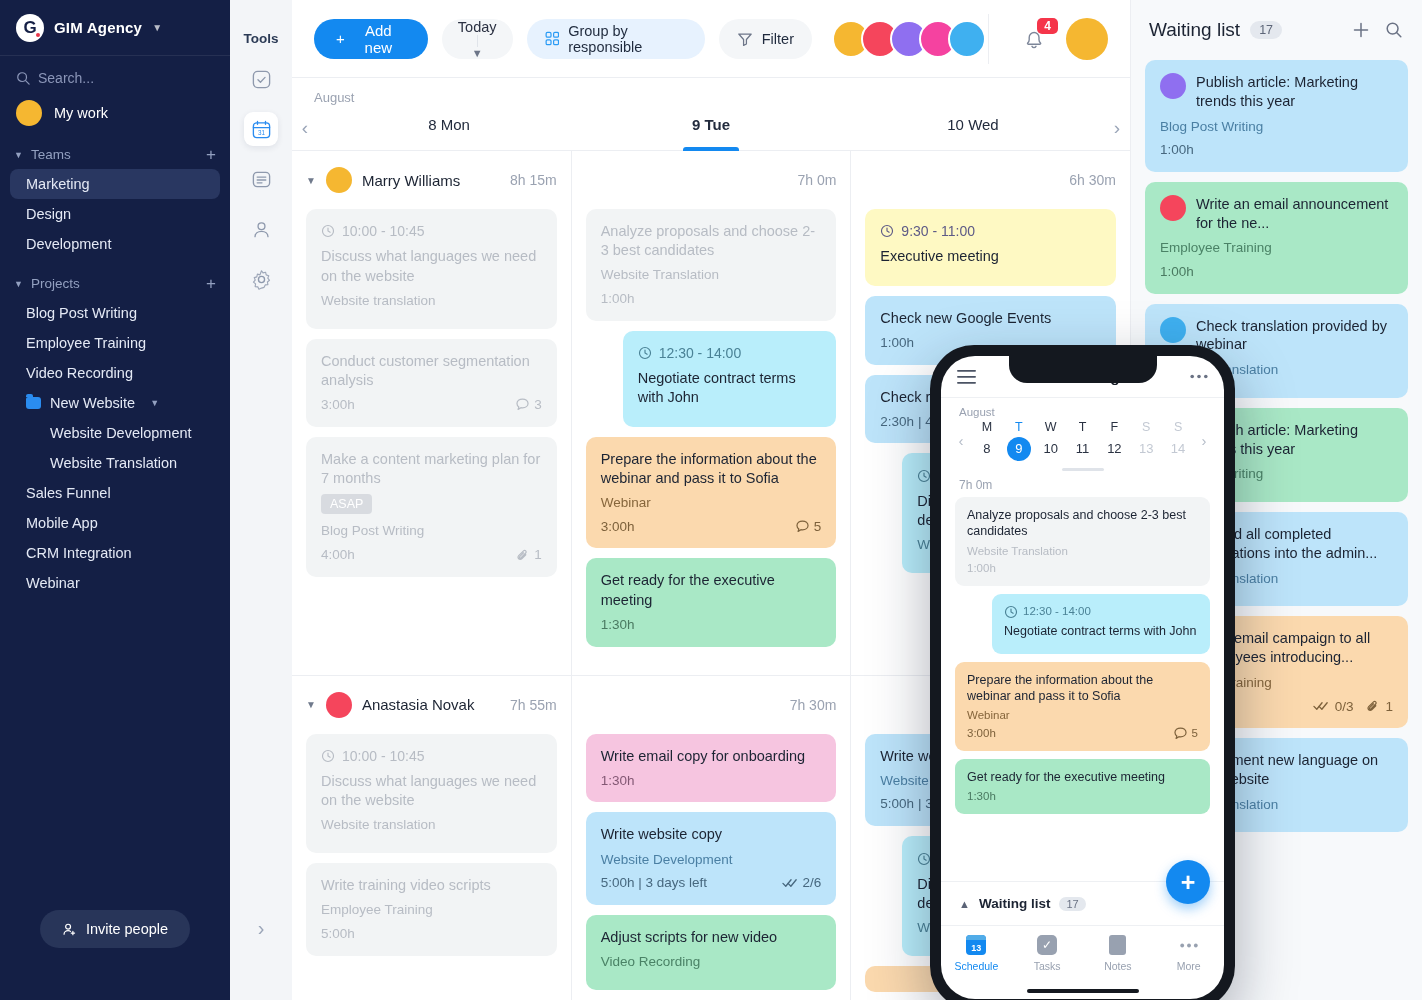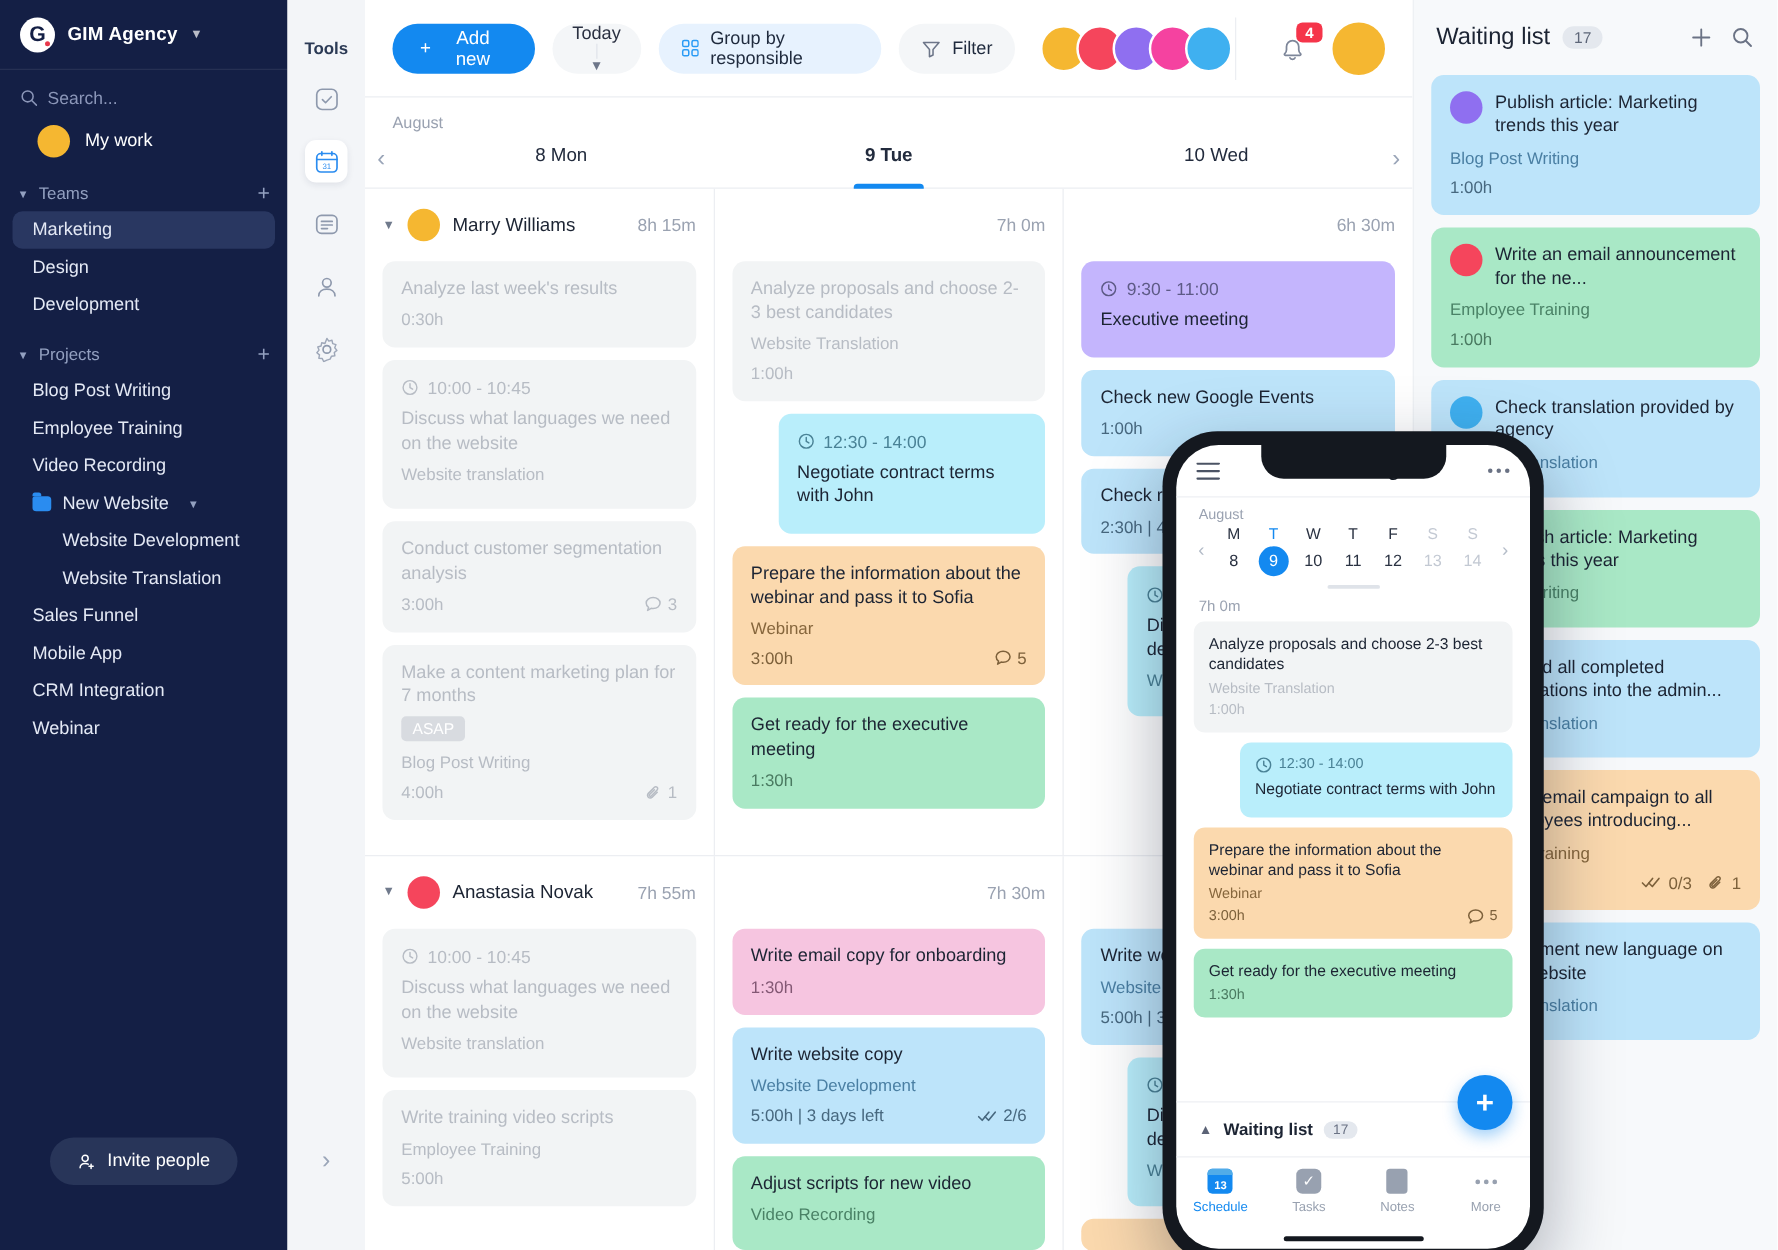--- a/index.html
+++ b/index.html
@@ -30,21 +30,21 @@
     width: 4px; height: 4px; border-radius: 50%; background: #e8374a;
   }
   .brand-name { font-size: 15px; font-weight: 600; letter-spacing: .2px; }
   .chev { opacity: .7; font-size: 10px; }
 
   .search-row {
     display: flex; align-items: center; gap: 8px;
     padding: 14px 16px 8px 16px; color: #8b96b8; font-size: 14px;
   }
   .mywork-row {
-    display: flex; align-items: center; gap: 12px; padding: 6px 16px 14px 30px;
+    display: flex; align-items: center; gap: 12px; padding: 6px 16px 14px 16px;
     font-size: 14.5px;
   }
   .av { border-radius: 50%; flex: none; position: relative; overflow: hidden; }
   .av-s { width: 26px; height: 26px; }
 
   .sec-head {
     display: flex; align-items: center; padding: 6px 14px; gap: 8px;
     color: #93a0c0; font-size: 13.5px;
   }
   .sec-head .plus { margin-left: auto; font-size: 17px; color: #93a0c0; line-height: 1; }
@@ -160,21 +160,21 @@
   .card .clock { display: flex; align-items: center; gap: 7px; font-size: 14px; margin-bottom: 7px; }
   .tag { display: inline-block; background: #d8dbe0; color: #fff; font-size: 12.5px; border-radius: 4px; padding: 2px 9px; margin-bottom: 8px; }
 
   
   .c-grey { background: #f2f4f5; }
   .c-grey .t, .c-grey .proj, .c-grey .meta, .c-grey .clock { color: #b7bcc4; }
   .c-blue { background: #bde4fa; } .c-blue .proj { color: #4a7fa3; } .c-blue .meta, .c-blue .clock { color: #47687f; }
   .c-cyan { background: #b9eefb; margin-left: 37px; } .c-cyan .proj { color: #4a8296; } .c-cyan .meta, .c-cyan .clock { color: #4a8296; }
   .c-orange { background: #fbd9ae; } .c-orange .proj { color: #86663c; } .c-orange .meta, .c-orange .clock { color: #7d613b; }
   .c-green { background: #a9e8c6; } .c-green .proj { color: #4a8266; } .c-green .meta, .c-green .clock { color: #4a7a61; }
-  .c-purple { background: #c4b5fd; } .c-purple .clock { color: #5d5a86; }
+  .c-purple { background: #fef9c3; } .c-purple .clock { color: #5d5a86; }
   .c-pink { background: #f6c5e0; } .c-pink .meta { color: #835874; }
 
   
   .waiting {
     width: 292px; flex: 0 0 292px; background: #f7f9fb; height: 1000px;
     border-left: 1px solid #eceef2; padding: 0 14px; overflow: hidden;
   }
   .w-head { display: flex; align-items: center; gap: 10px; height: 60px; padding: 0 4px; }
   .w-title { font-size: 19px; color: #1c2433; }
   .w-count { background: #e4e8ee; color: #5d6678; font-size: 12.5px; border-radius: 9px; padding: 2px 9px; }
@@ -431,27 +431,20 @@
     </div>
 
     <div class="grid" id="grid">
         <div class="person-row">
           <div class="col">
             <div class="col-head">
               <span class="ccaret">▼</span>
               <span class="av av-s" style="background:#f5b731"></span>
               <span>Marry Williams</span>
               <span class="time">8h 15m</span>
-            </div>
-            <div class="card c-grey">
-              <div class="t">Analyze last week's results</div>
-              <div class="meta">
-                <span>0:30h</span>
-                <span class="right"></span>
-              </div>
             </div>
             <div class="card c-grey">
               <div class="clock">
                 <svg width="14" height="14" viewBox="0 0 16 16" fill="none">
                   <circle cx="8" cy="8" r="6.3" stroke="#b7bcc4" stroke-width="1.3"></circle>
                   <path d="M8 4.6V8l2.4 1.5" stroke="#b7bcc4" stroke-width="1.3" stroke-linecap="round"></path>
                 </svg>
                 <span>10:00 - 10:45</span>
               </div>
               <div class="t">Discuss what languages we need on the website</div>
@@ -683,21 +676,21 @@
           </div>
           <div class="proj">Employee Training</div>
           <div class="meta">
             <span>1:00h</span>
             <span class="right"></span>
           </div>
         </div>
         <div class="w-card c-blue">
           <div class="row1">
             <span class="av av-s" style="background:#3fb0f0"></span>
-            <span class="t">Check translation provided by agency</span>
+            <span class="t">Check translation provided by webinar</span>
           </div>
           <div class="proj">Website Translation</div>
         </div>
         <div class="w-card c-green">
           <div class="row1">
             <span class="av av-s" style="background:#f5a623"></span>
             <span class="t">Publish article: Marketing trends this year</span>
           </div>
           <div class="proj">Blog Post Writing</div>
         </div>

